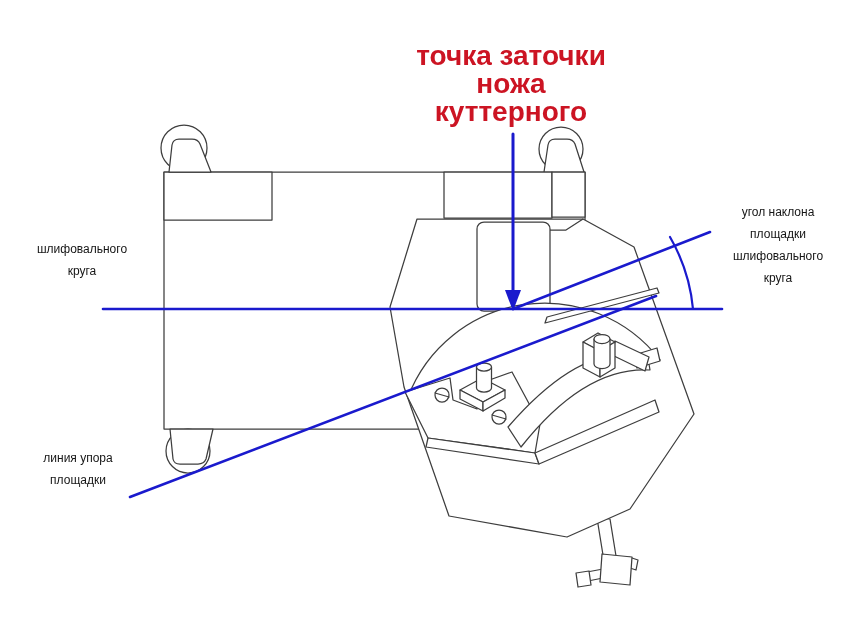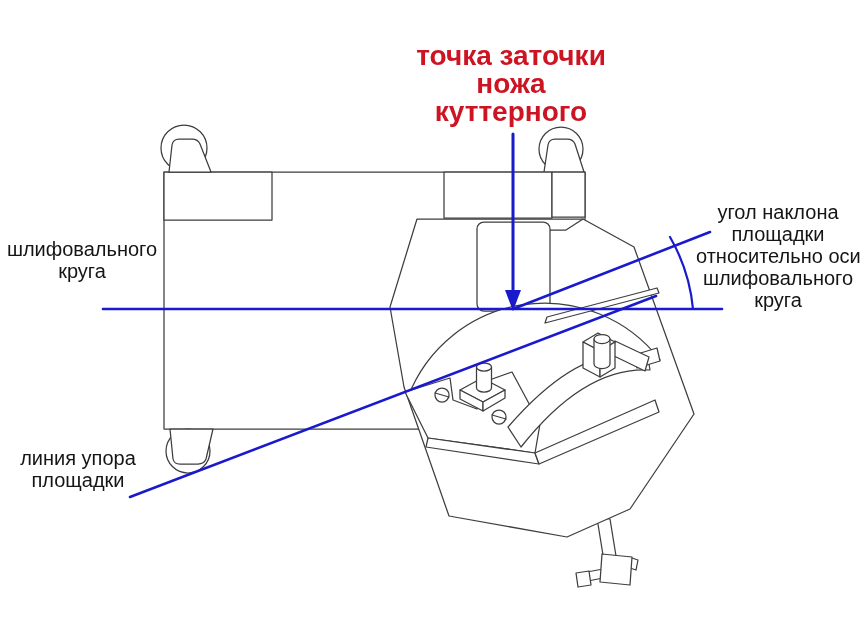--- a/index.html
+++ b/index.html
@@ -1,21 +1,21 @@
 <!DOCTYPE html>
 <html><head>
 <meta charset="utf-8">
 <style>
   html,body{margin:0;padding:0;background:#fff;}
   #stage{
     position:relative;width:862px;height:624px;background:#ffffff;overflow:hidden;
     font-family:"Liberation Sans",sans-serif;
   }
   #drawing{position:absolute;left:0;top:0;}
-  .label{position:absolute;text-align:center;color:#151515;font-size:20px;line-height:22px;}
+  .label{position:absolute;text-align:center;color:#151515;font-size:12px;line-height:22px;}
   .label .ln{white-space:nowrap;}
   #title-label{
     position:absolute;left:361px;top:42px;width:300px;text-align:center;
     color:#cc1423;font-weight:bold;font-size:28px;line-height:28px;
   }
   #axis-label{left:4px;top:238px;width:156px;}
   #angle-label{left:696px;top:201px;width:164px;}
   #support-label{left:0;top:447px;width:156px;}
 </style>
 </head>
@@ -100,21 +100,20 @@
   </div>
 
   <div id="axis-label" class="label">
     <div class="ln">шлифовального</div>
     <div class="ln">круга</div>
   </div>
 
   <div id="angle-label" class="label">
     <div class="ln">угол наклона</div>
     <div class="ln">площадки</div>
-    <div class="ln">относительно оси</div>
     <div class="ln">шлифовального</div>
     <div class="ln">круга</div>
   </div>
 
   <div id="support-label" class="label">
     <div class="ln">линия упора</div>
     <div class="ln">площадки</div>
   </div>
 
 </div>

